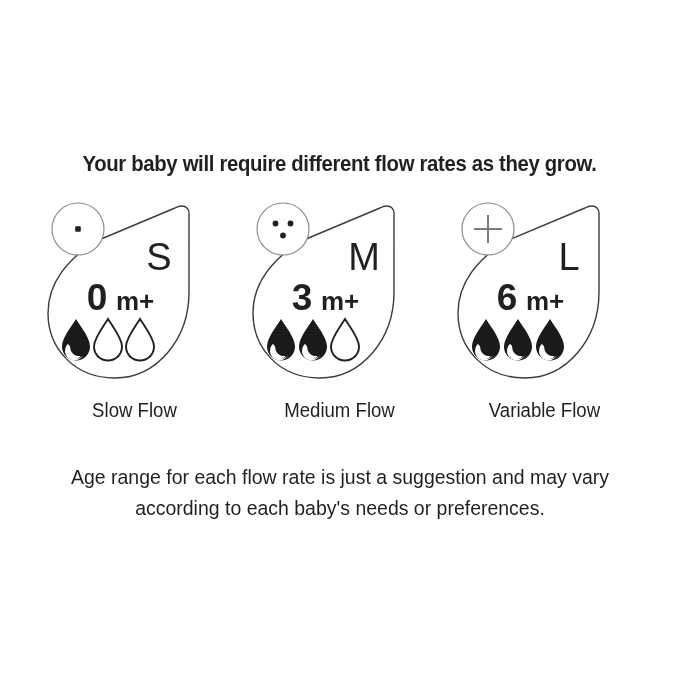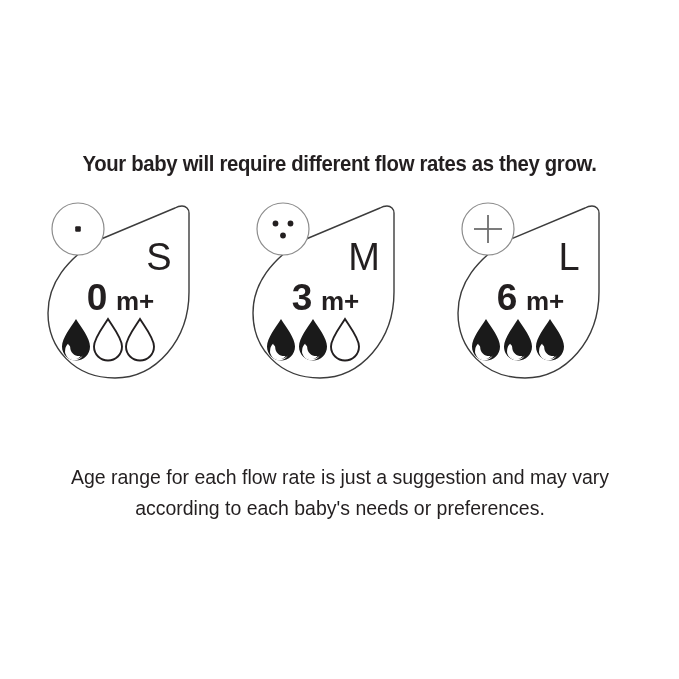--- a/index.html
+++ b/index.html
@@ -324,19 +324,24 @@
           <path d="M 98.0 155.4
                    C 98.6 160.2 103.1 163.5 108.3 162.9
                    C 111.0 162.6 113.3 161.2 114.8 159.2
                    C 113.0 163.0 108.8 165.2 104.4 164.2
                    C 99.6 163.1 96.5 158.6 97.2 153.8 Z" fill="#ffffff"></path>
         </g>
       </svg>
     </div>
   </div>
 
+  <div class="caption-row">
+    <div class="caption-cell">Slow Flow</div>
+    <div class="caption-cell">Medium Flow</div>
+    <div class="caption-cell">Variable Flow</div>
+  </div>
 
   <div class="footnote">
     <span class="footnote-line">Age range for each flow rate is just a suggestion and may vary</span>
     <span class="footnote-line">according to each baby's needs or preferences.</span>
   </div>
 
 </div>
 
 </body></html>

